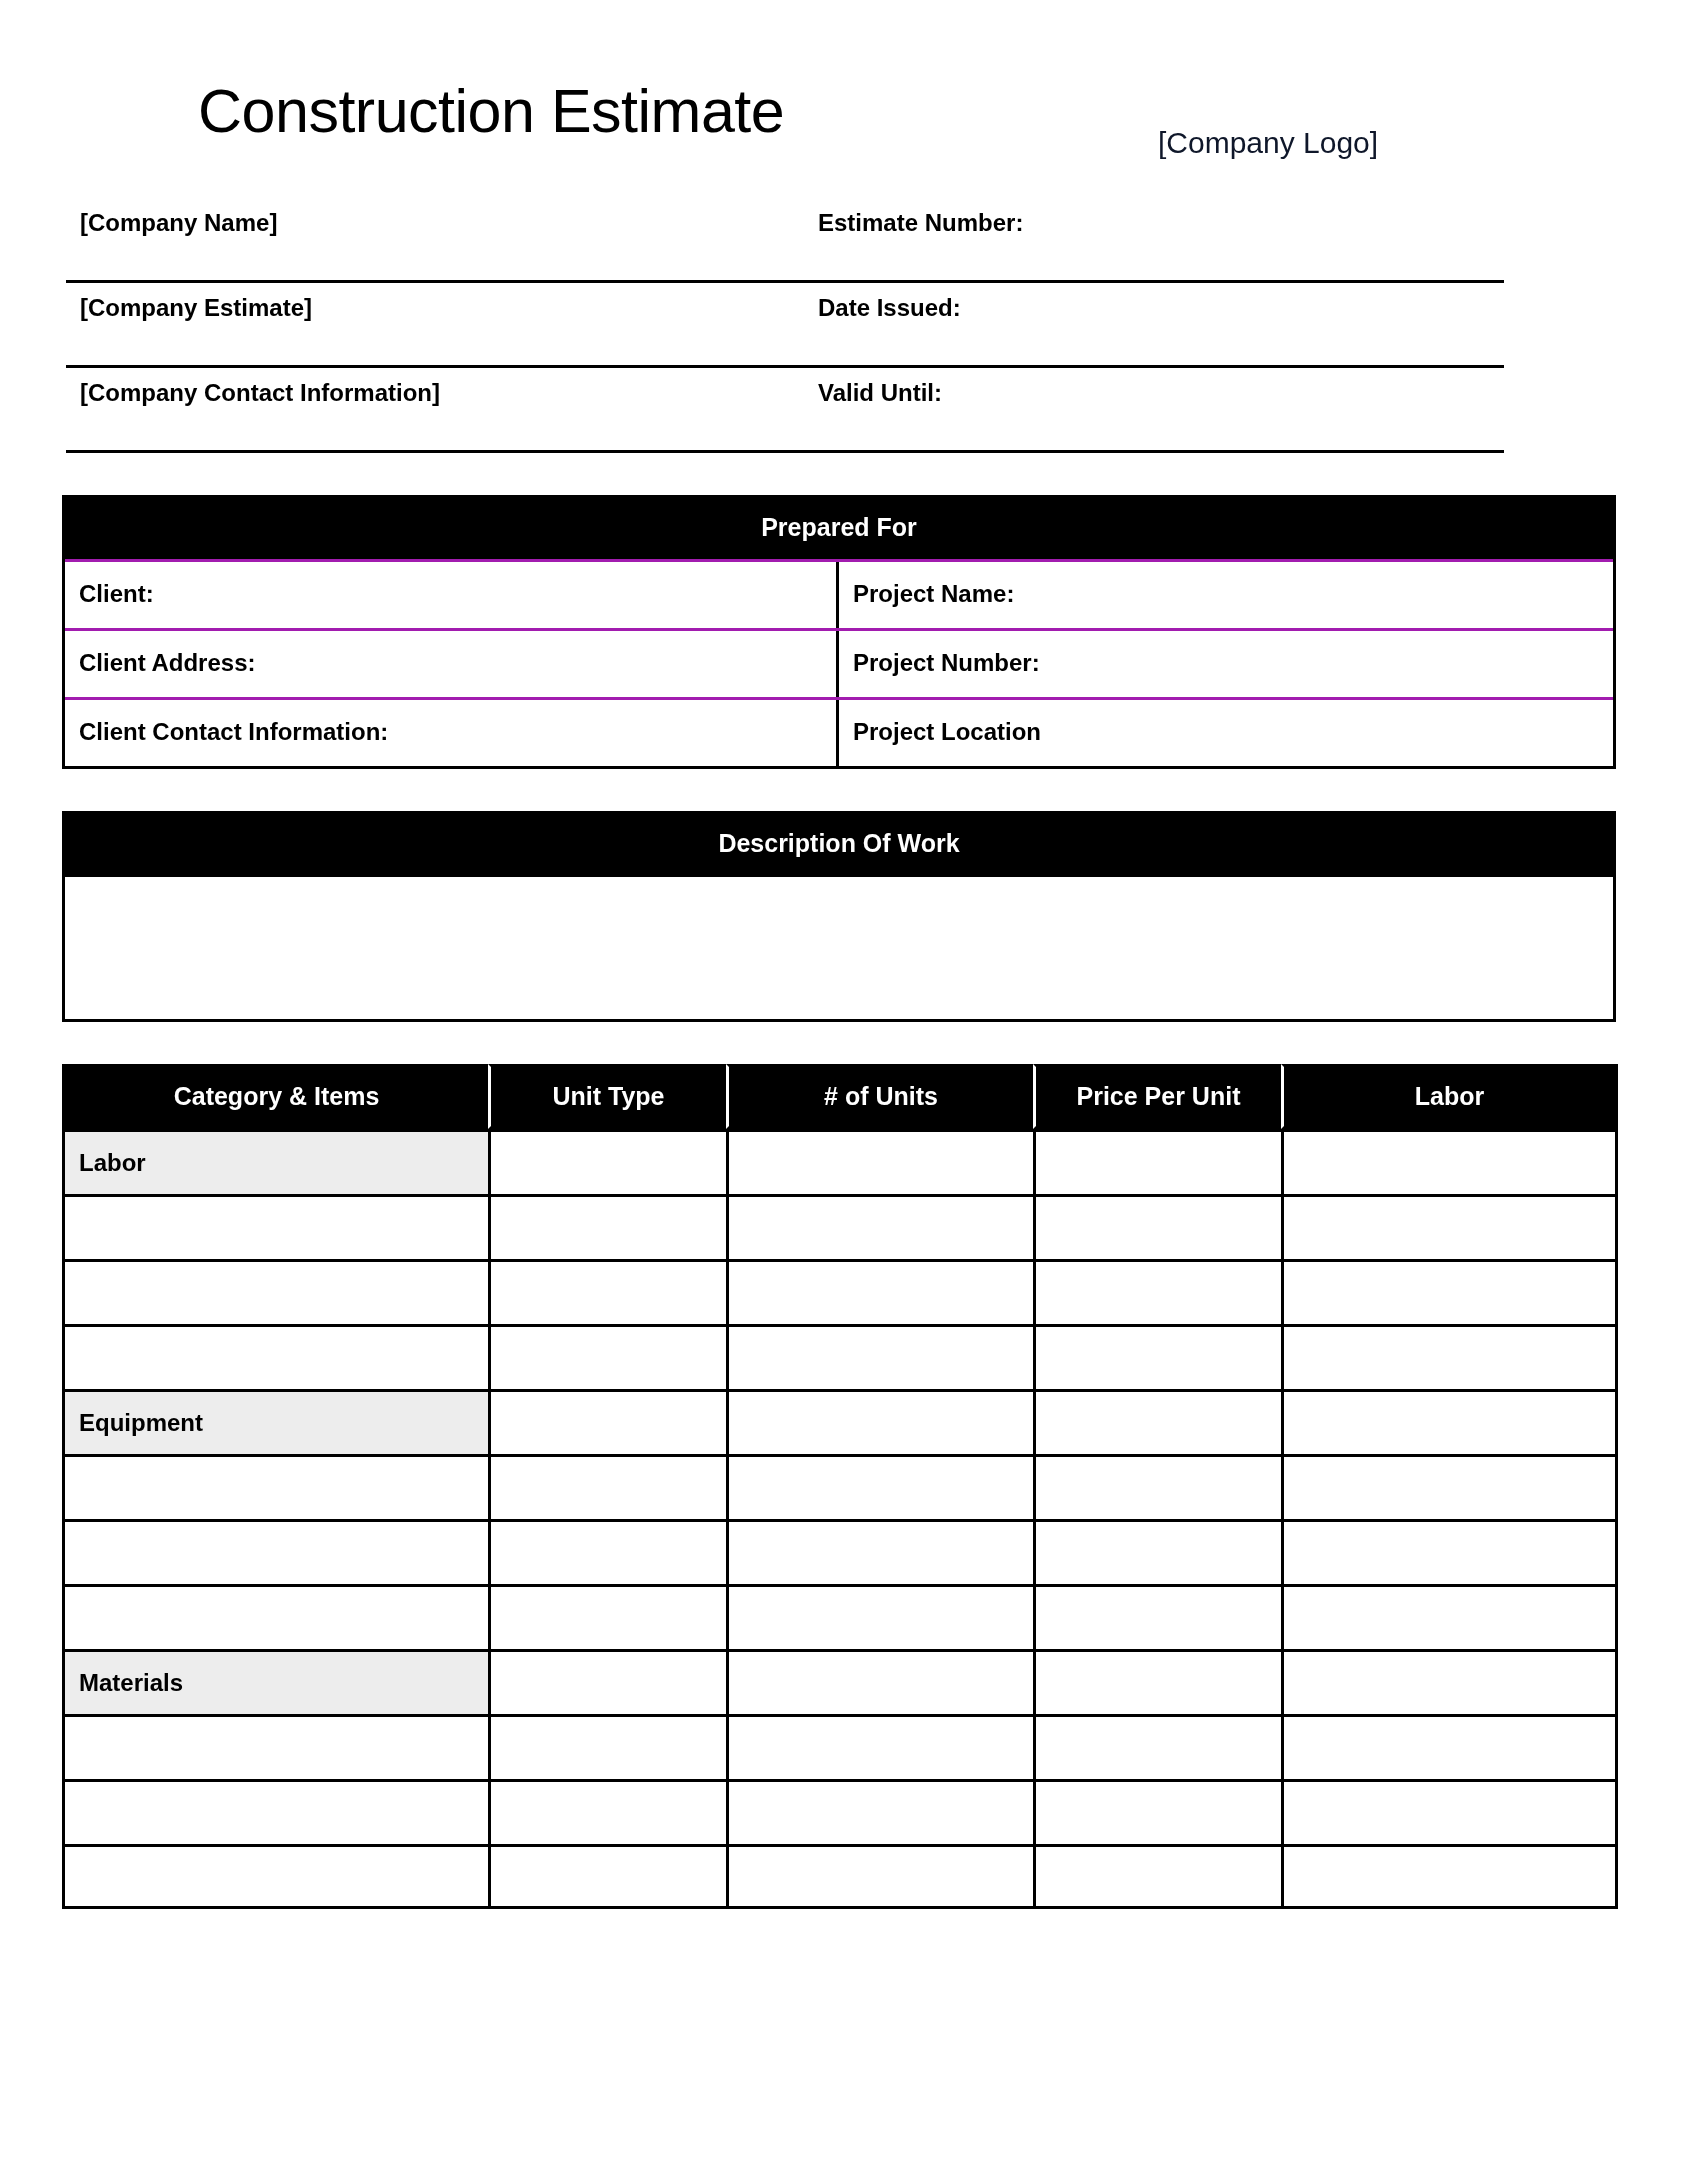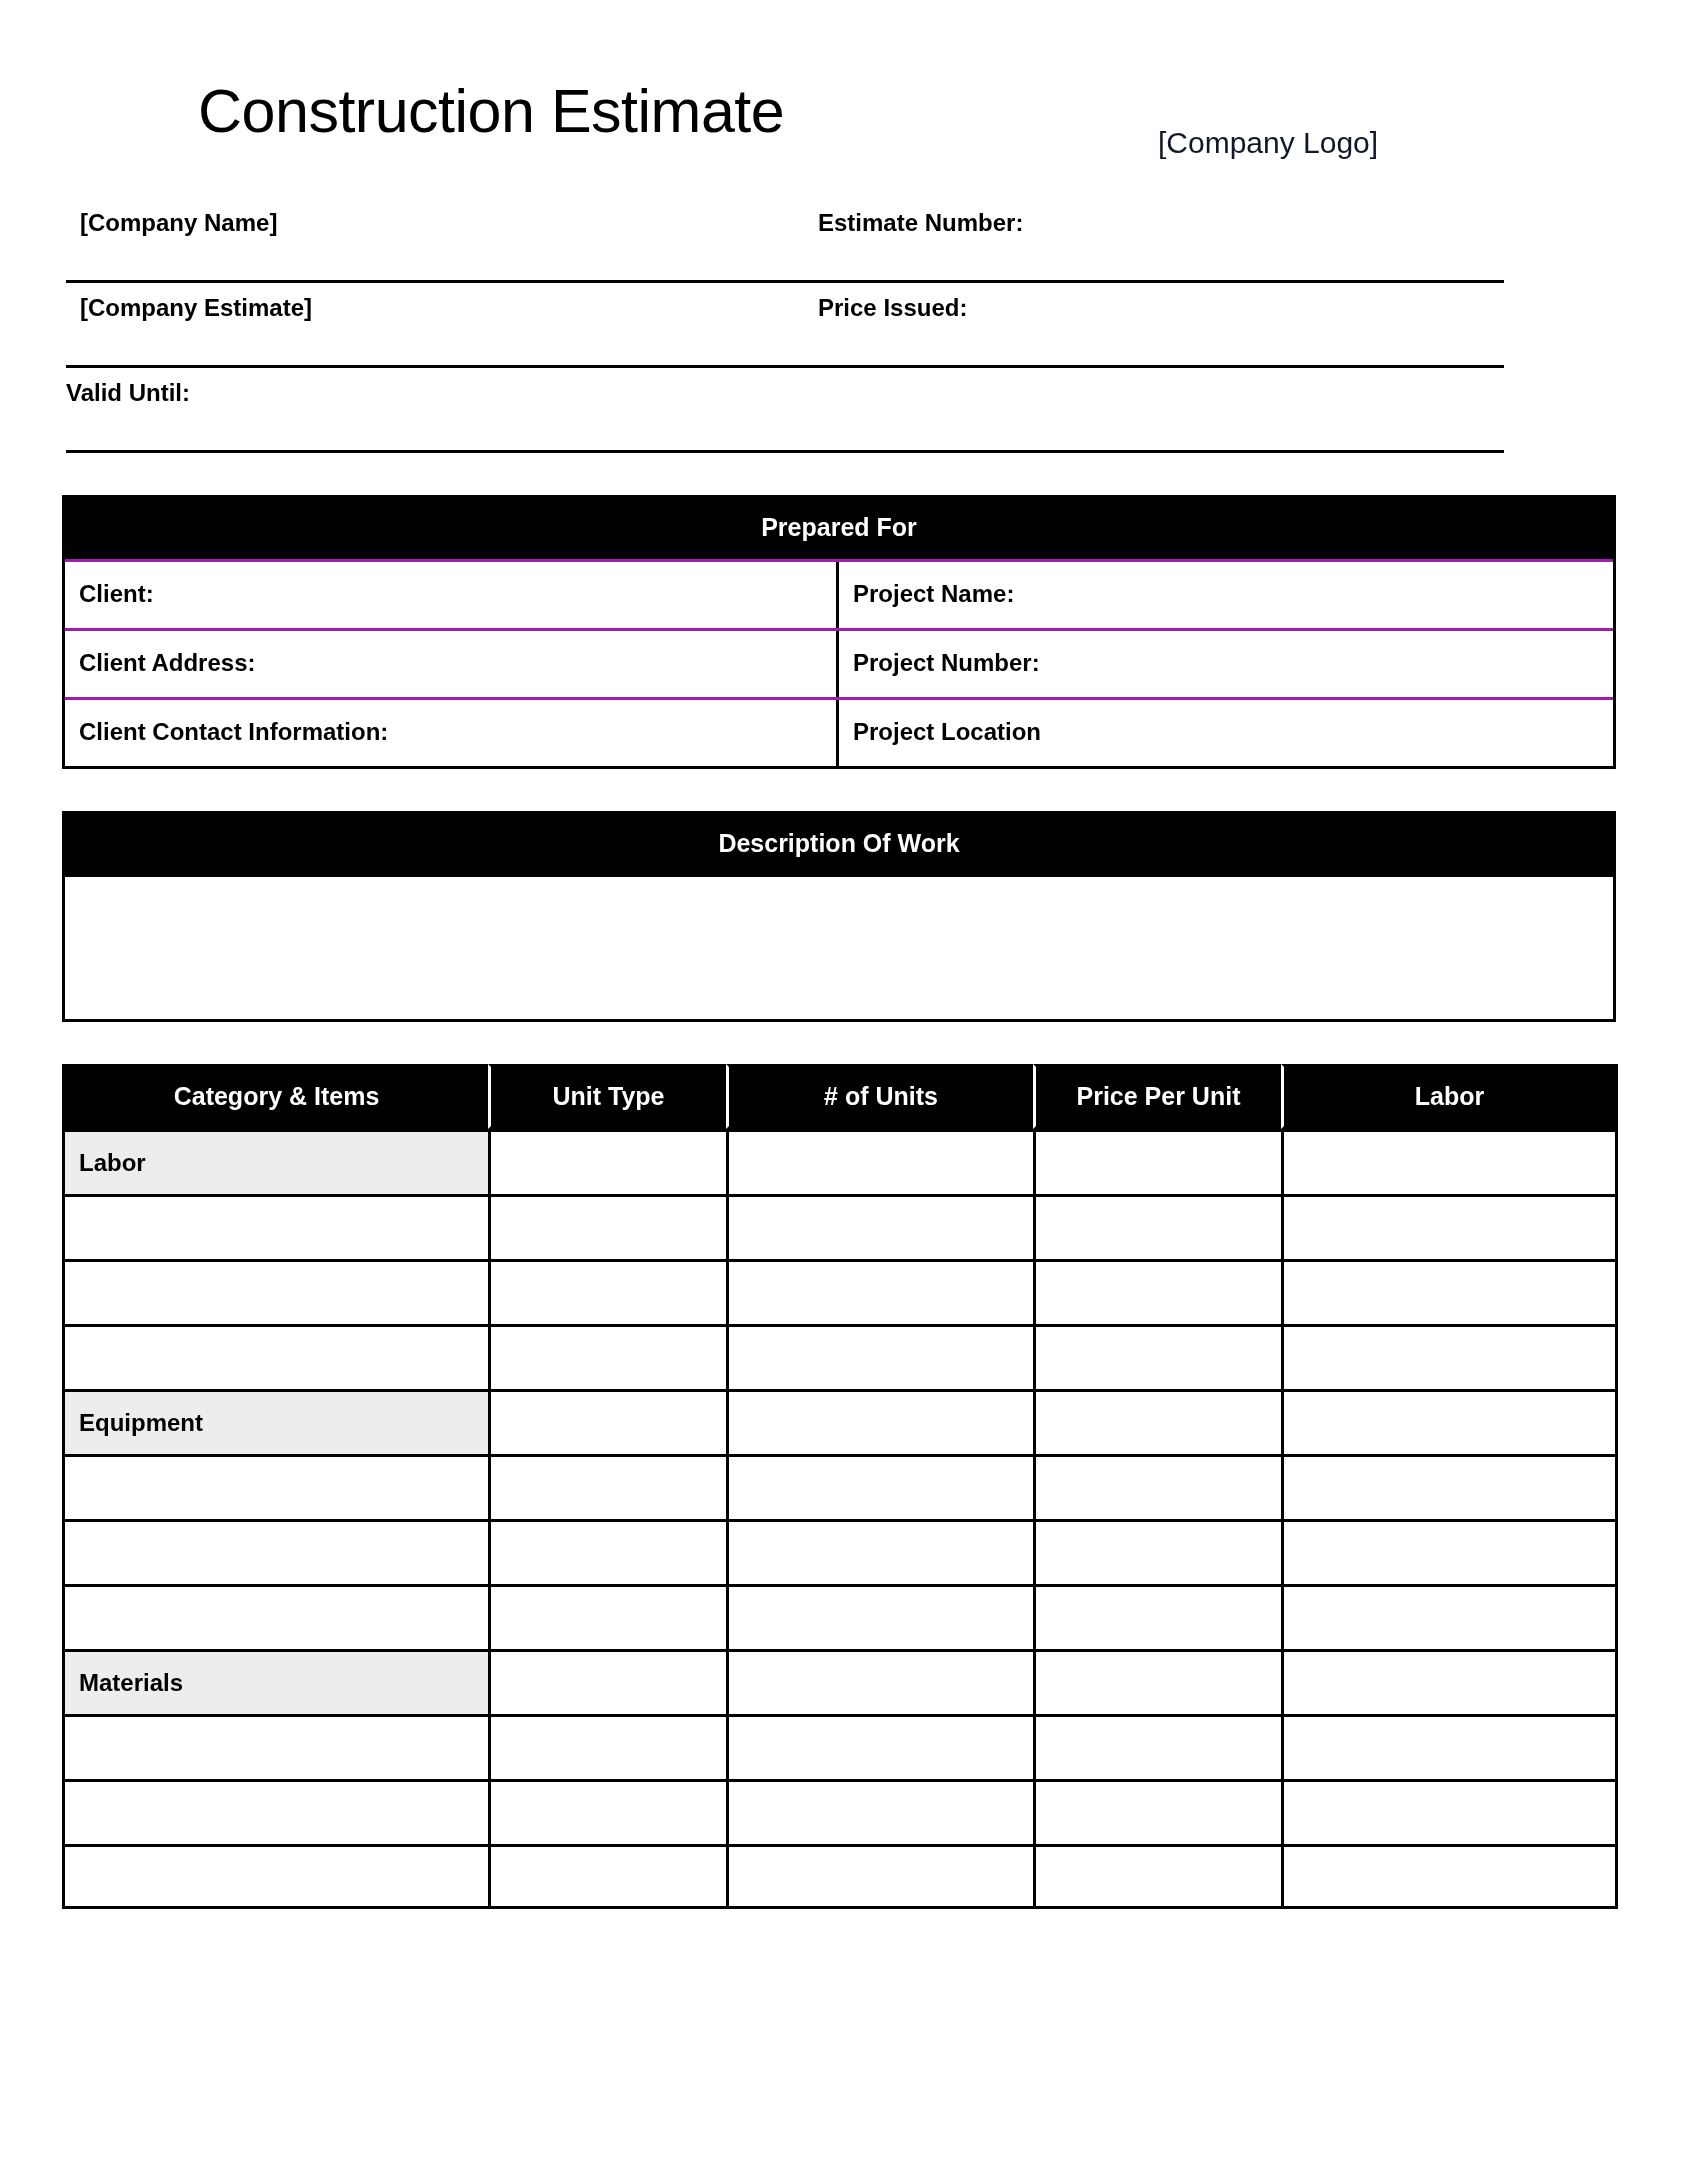--- a/index.html
+++ b/index.html
@@ -194,24 +194,25 @@
 
   <div class="meta-block">
 
     <div class="meta-row">
       <div class="meta-cell meta-left">[Company Name]</div>
       <div class="meta-cell meta-right">Estimate Number:</div>
     </div>
 
     <div class="meta-row">
       <div class="meta-cell meta-left">[Company Estimate]</div>
-      <div class="meta-cell meta-right">Price Issued:</div>
+      <div class="meta-cell meta-right">Date Issued:</div>
     </div>
 
     <div class="meta-row">
+      <div class="meta-cell meta-left">[Company Contact Information]</div>
       <div class="meta-cell meta-right">Valid Until:</div>
     </div>
 
   </div>
 
   <div class="section">
     <div class="section-title">Prepared For</div>
 
     <div class="pf-row">
       <div class="pf-cell left">Client:</div>

